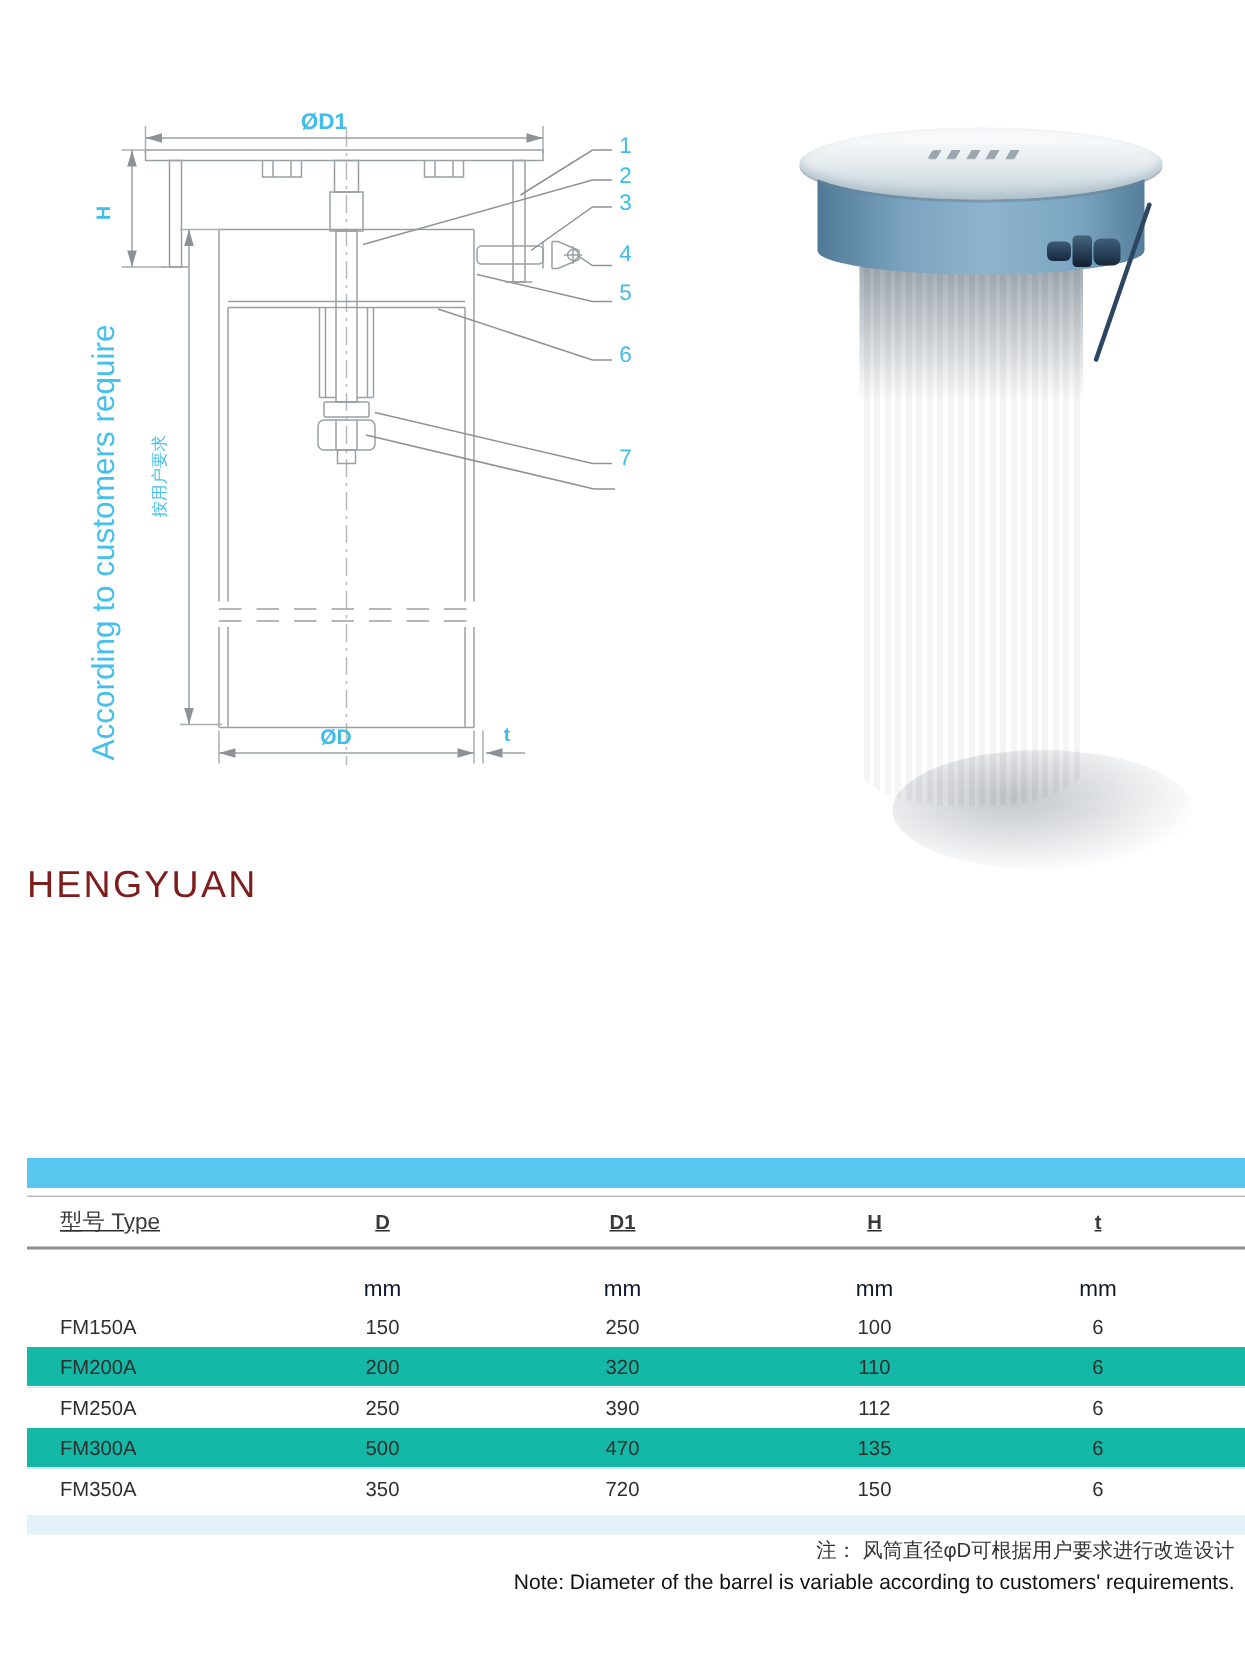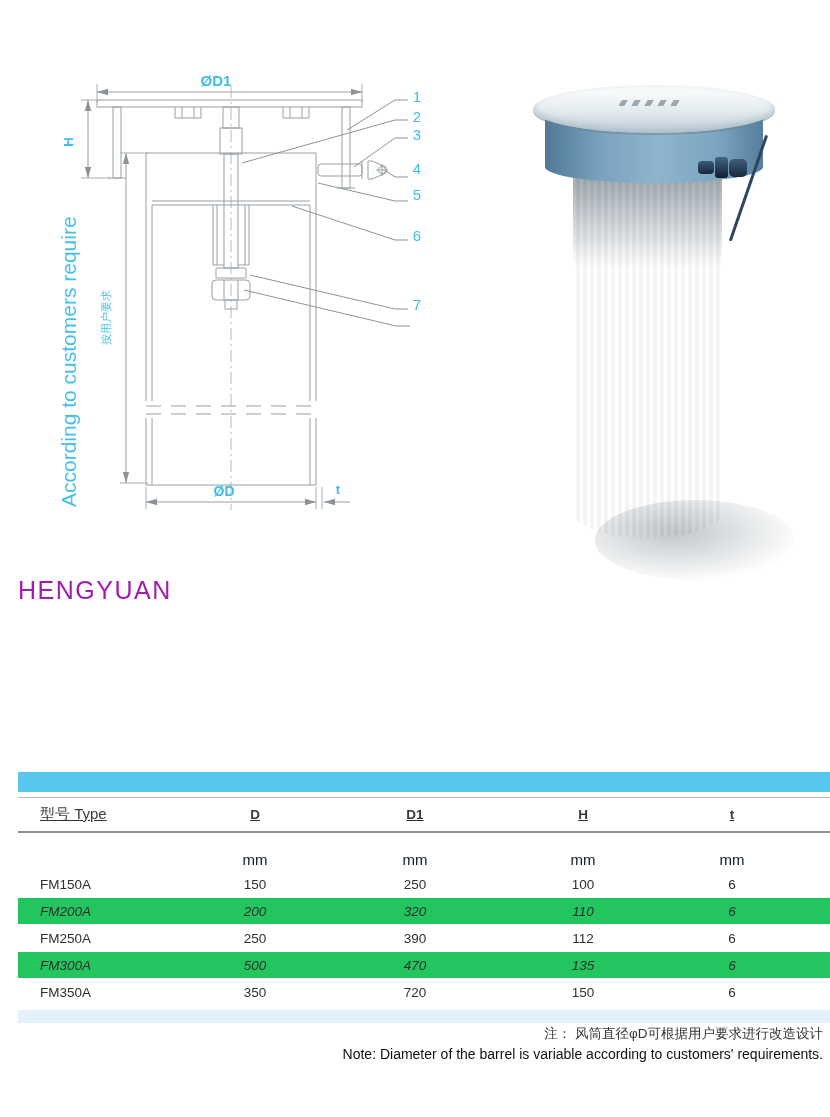--- a/index.html
+++ b/index.html
@@ -41,38 +41,38 @@
   #photo .bolt .b1{position:absolute;left:0;top:9px;width:16px;height:13px;border-radius:4px;
      background:linear-gradient(180deg,#3c5a78,#16283c);}
   #photo .bolt .b2{position:absolute;left:17px;top:5px;width:13px;height:21px;border-radius:3px;
      background:linear-gradient(180deg,#45647f,#101f30);}
   #photo .bolt .b3{position:absolute;left:31px;top:7px;width:18px;height:18px;border-radius:5px;
      background:linear-gradient(180deg,#3f5d7a,#16293c);}
   #photo .wire{position:absolute;left:277px;top:62px;width:2.5px;height:112px;background:#2c4661;
      transform:rotate(19deg);border-radius:2px;}
 
   
-  #brand{position:absolute;left:18px;top:576px;font-size:25px;letter-spacing:1.5px;color:#a21caf;}
+  #brand{position:absolute;left:18px;top:576px;font-size:25px;letter-spacing:1.5px;color:#7f1d1d;}
   #gray-panel{position:absolute;left:18px;top:607px;width:812px;height:165px;
      border-top:1px solid #cfcfcf;
      background:linear-gradient(180deg,#f1f1f1,#f6f6f6 60%,#fdfdfd);}
   #parts{position:absolute;left:37px;top:62px;width:690px;font-size:13px;line-height:1.55;color:#3a3a3a;}
 
   
   #band{position:absolute;left:18px;top:772px;width:812px;height:20px;background:#57c7f0;}
   #spec-table{position:absolute;left:18px;top:797px;width:812px;font-size:13.5px;color:#2f2f2f;}
   .trow{display:grid;grid-template-columns:170px 134px 186px 150px 148px;align-items:center;}
   .trow .c0{padding-left:22px;text-align:left;}
   .trow .cc{text-align:center;}
   #thead{height:33px;border-top:1px solid #b9b9b9;border-bottom:2px solid #8f8f8f;text-decoration:underline;}
   #thead .c0{font-size:15px;color:#3a3a3a;}
   #thead .cc{font-weight:700;color:#3a3a3a;}
   #tunits{height:24px;margin-top:14px;font-size:15px;color:#0f172a;}
   .drow{height:26px;border-bottom:1px solid #fff;}
-  .drow.alt{background:#22c55e;font-style:italic;}
+  .drow.alt{background:#14b8a6;}
   #tfoot-band{height:13px;margin-top:4px;background:#e2f1fa;}
 
   
   #note{position:absolute;right:7px;top:1024px;text-align:right;line-height:1.5;}
   #note .zh{font-size:13.5px;color:#333;}
   #note .en{font-size:14px;color:#111;}
 </style>
 </head>
 <body>
 

